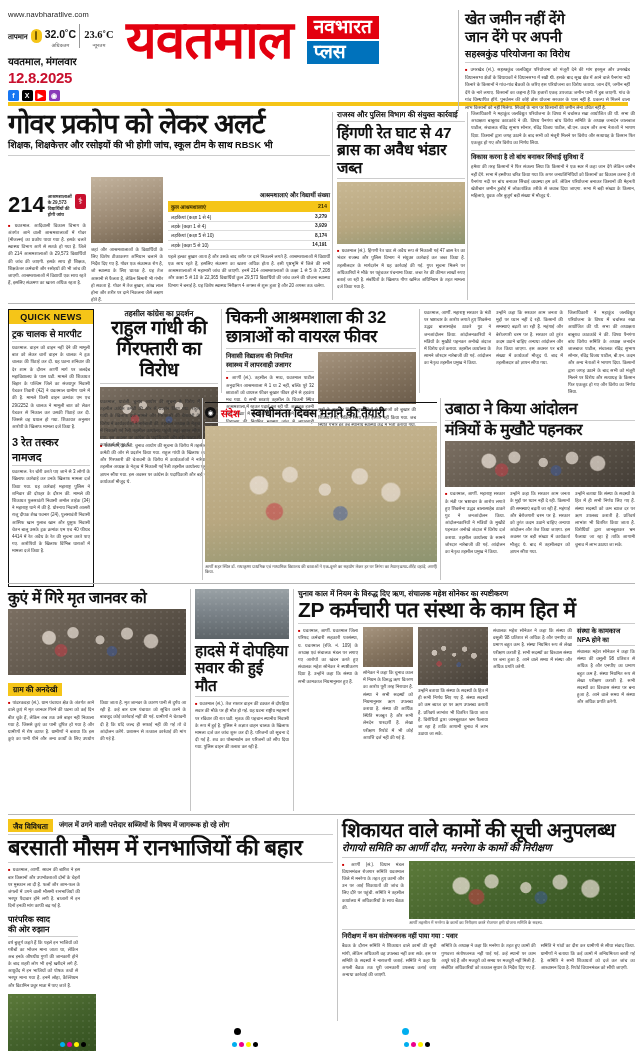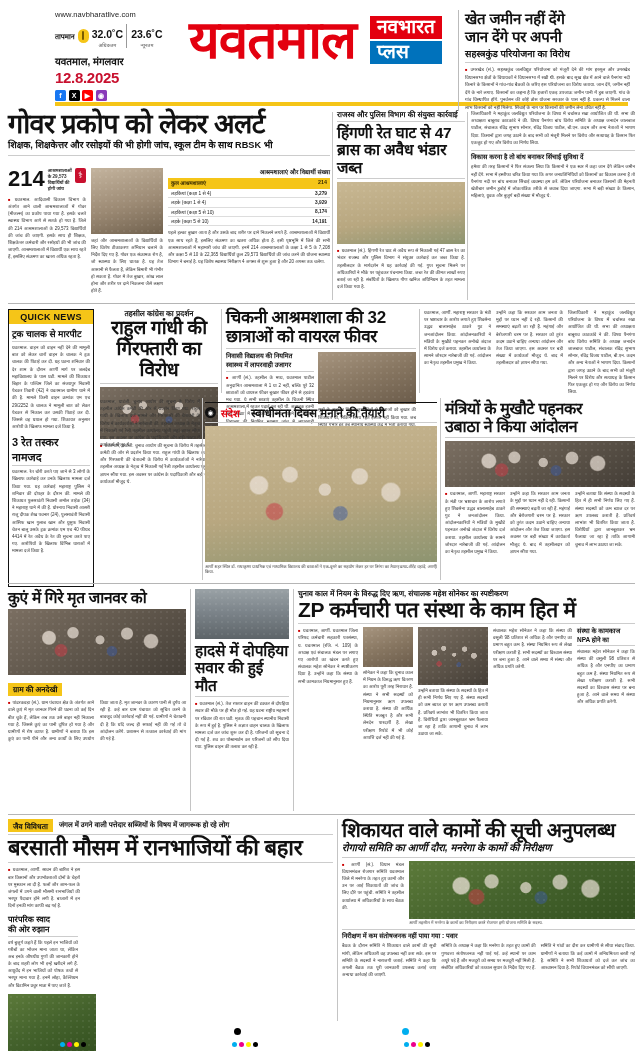--- a/index.html
+++ b/index.html
@@ -2,44 +2,44 @@
 <html><head>
 <meta charset="utf-8">
 <style>
   * { box-sizing: border-box; margin: 0; padding: 0; }
   html, body {
     width: 640px; height: 1051px;
     background: #fff;
     font-family: "Liberation Sans", sans-serif;
     overflow: hidden;
   }
-  .page { position: relative; width: 636px; height: 1051px; background: #fff; padding-left: 47px; }
+  .page { position: relative; width: 636px; height: 1051px; background: #fff; }
 
   
   .masthead { position: relative; height: 100px; display: flex; align-items: flex-start; padding: 10px 6px 0 8px; }
   .mh-left { width: 118px; flex: none; }
   .site-url { font-size: 7.5px; color: #222; letter-spacing: .1px; margin-bottom: 5px; }
   .temp-row { display: flex; align-items: center; gap: 3px; margin-bottom: 6px; }
   .temp-label { font-size: 7px; font-weight: bold; color: #111; }
   .thermo { width: 11px; height: 14px; border-radius: 6px; background: #f5c518; position: relative; flex: none; }
   .thermo::after { content:""; position:absolute; left:4.2px; top:2px; width:2.4px; height:9px; background:#7a5c00; border-radius:2px; }
   .temp-val { font-size: 10.5px; font-weight: bold; color: #111; line-height: 1; }
   .temp-sub { font-size: 5px; color: #555; text-align: center; display:block; }
   .temp-cell { text-align: center; }
-  .temp-cell.sep { border-left: 1px solid #999; padding-left: 4px; }
+  .temp-cell.sep { border-left: 1px solid #999; padding-left: 4px; font-family: Liberation Serif, serif; }
   .city-line { font-size: 10px; font-weight: bold; color: #111; margin-bottom: 1px; }
   .date-line { font-size: 15px; font-weight: bold; color: #c8102e; letter-spacing: -.3px; margin-bottom: 4px; }
   .social { display: flex; gap: 2.5px; }
   .soc { width: 11px; height: 11px; border-radius: 1.5px; display:flex; align-items:center; justify-content:center; font-size:7px; color:#fff; font-weight:bold; }
   .soc.fb { background: #1877f2; }
   .soc.x  { background: #000; }
   .soc.yt { background: #ff0000; }
   .soc.ig { background: #8a3ab9; }
 
-  .mh-logo { flex: 1; display:flex; align-items:center; justify-content:center; gap:14px; padding-top:6px; }
+  .mh-logo { flex: 1; display:flex; align-items:center; gap:14px; padding-top:6px; }
   .logo-main { font-size: 53px; font-weight: 900; color: #e3000f; line-height: .92; letter-spacing: -1px;
                font-family: "Liberation Serif", serif; }
   .logo-stack { display:flex; flex-direction:column; gap:2px; }
   .logo-nav { background:#e3000f; color:#fff; font-size:19px; font-weight:900; padding:1px 7px; line-height:1.1;
               font-family:"Liberation Serif", serif; }
   .logo-plus { background:#0072bc; color:#fff; font-size:19px; font-weight:900; padding:1px 7px; line-height:1.1;
                font-family:"Liberation Serif", serif; }
 
   .mh-right { width: 172px; flex:none; border-left: 1px solid #bbb; padding-left: 6px; }
   .mhr-h1 { font-size: 15px; font-weight: bold; color:#111; line-height:1.18; letter-spacing:-.2px; }
@@ -175,21 +175,21 @@
       <div class="mhr-body dateline-dot">उमरखेड (सं.). सहस्त्रकुंड जलविद्युत परियोजना को मंजूरी देने की मांग हरसूल और उमरखेड विधानसभा क्षेत्रों के विधायकों ने विधानसभा में रखी थी. इसके बाद सूख क्षेत्र में आने वाले पैनगंगा नदी किनारे के किसानों ने गांव-गांव बैठकों के जरिए इस परियोजना का विरोध जताया. जान देंगे, जमीन नहीं देंगे के नारे लगाए. किसानों का कहना है कि हजारों एकड़ उपजाऊ जमीन पानी में डूब जाएगी. गांव के गांव विस्थापित होंगे. पुनर्वसन की कोई ठोस योजना सरकार के पास नहीं है. प्रकल्प से मिलने वाला लाभ किसानों को नहीं मिलेगा. सिंचाई के नाम पर किसानों की जमीन लेना उचित नहीं है.</div>
     </div>
   </div>
 
   <div class="yellow-rule"></div>
 
   <div class="zone" style="left:8px; top:110px; width:322px;">
     <div class="lead-head">गोवर प्रकोप को लेकर अलर्ट</div>
     <div class="lead-sub">शिक्षक, शिक्षकेत्तर और रसोइयों की भी होगी जांच, स्कूल टीम के साथ RBSK भी</div>
 
-    <div style="display:flex; gap:5px; margin-top:12px;">
+    <div style="display:flex; gap:5px; margin-top:21px;align-items:center;">
 
       <div style="width:78px; flex:none;">
         <div style="display:flex; align-items:flex-start; gap:3px; margin-bottom:3px;">
           <span class="bignum">214</span>
           <span class="bignum-note" style="flex:1;">आश्रमशालाओं के 29,573 विद्यार्थियों की होगी जांच</span>
           <span class="redbadge">⚕</span>
         </div>
         <div class="body-text dateline-dot">यवतमाल. आदिवासी विकास विभाग के अंतर्गत आने वाली आश्रमशालाओं में गोवर (मीजल्स) का प्रकोप पाया गया है. इसके चलते स्वास्थ्य विभाग आगे से सतर्क हो गया है. जिले की 214 आश्रमशालाओं के 29,573 विद्यार्थियों की जांच की जाएगी. इसके साथ ही शिक्षक, शिक्षकेत्तर कर्मचारी और रसोइयों की भी जांच की जाएगी. आश्रमशालाओं में विद्यार्थी एक साथ रहते हैं, इसलिए संक्रमण का खतरा अधिक रहता है.</div>
       </div>
 
@@ -301,22 +301,22 @@
     </div>
     <div class="photo ground fig" style="height:136px; margin-top:3px;"></div>
     <div class="cap">
       <span class="credit">(छाया-वीरेंद्र चहांदे, आर्णी)</span>
       <span>आर्णी शहर स्थित डॉ. राधाकृष्ण प्राथमिक एवं माध्यमिक विद्यालय की छात्राओं ने एक-दूसरे का सहयोग लेकर हर घर तिरंगा का तैयार किया.</span>
     </div>
   </div>
 
   <div class="colrule" style="left:440px; top:398px; height:182px;"></div>
   <div class="zone" style="left:445px; top:400px; width:190px;">
+    <div class="h-xl" style="font-size:16px; border-bottom:1px solid #ccc; padding-bottom:2px;">उबाठा ने किया आंदोलन</div>
     <div class="h-xl" style="font-size:16px;">मंत्रियों के मुखौटे पहनकर</div>
-    <div class="h-xl" style="font-size:16px; border-bottom:1px solid #ccc; padding-bottom:2px;">उबाठा ने किया आंदोलन</div>
     <div class="photo crowd fig" style="height:46px; margin-top:3px;"></div>
     <div style="display:flex; gap:5px; margin-top:3px;">
       <div style="flex:1;" class="body-text dateline-dot">यवतमाल, आर्णी. महाराष्ट्र सरकार के मंत्री पर भ्रष्टाचार के आरोप लगाते हुए शिवसेना उद्धव बालासाहेब ठाकरे गुट ने जनआंदोलन किया. आंदोलनकारियों ने मंत्रियों के मुखौटे पहनकर अनोखे अंदाज में विरोध दर्ज कराया. तहसील कार्यालय के सामने जोरदार नारेबाजी की गई. आंदोलन का नेतृत्व तहसील प्रमुख ने किया.</div>
       <div style="flex:1;" class="body-text">उन्होंने कहा कि सरकार आम जनता के मुद्दों पर ध्यान नहीं दे रही. किसानों की समस्याएं बढ़ती जा रही हैं. महंगाई और बेरोजगारी चरम पर है. सरकार को तुरंत कदम उठाने चाहिए अन्यथा आंदोलन और तेज किया जाएगा. इस अवसर पर बड़ी संख्या में कार्यकर्ता मौजूद थे. बाद में तहसीलदार को ज्ञापन सौंपा गया.</div>
       <div style="flex:1;" class="body-text">उन्होंने बताया कि संस्था के सदस्यों के हित में ही सभी निर्णय लिए गए हैं. संस्था सदस्यों को कम ब्याज दर पर ऋण उपलब्ध कराती है. प्रतिवर्ष लाभांश भी वितरित किया जाता है. विरोधियों द्वारा जानबूझकर भ्रम फैलाया जा रहा है ताकि आगामी चुनाव में लाभ उठाया जा सके.</div>
     </div>
   </div>
 
   <div class="zone" style="left:100px; top:398px; width:100px;">
     <div class="body-text">यवतमाल, घाटंजी. चुनाव आयोग की सूचना के विरोध में तहसील कांग्रेस कमेटी की ओर से प्रदर्शन किया गया. राहुल गांधी के खिलाफ दर्ज मामले और गिरफ्तारी की चेतावनी के विरोध में कार्यकर्ताओं ने नारेबाजी की. तहसील अध्यक्ष के नेतृत्व में निकाली गई रैली तहसील कार्यालय पहुंची जहां ज्ञापन सौंपा गया. इस अवसर पर कांग्रेस के पदाधिकारी और बड़ी संख्या में कार्यकर्ता मौजूद थे.</div>

